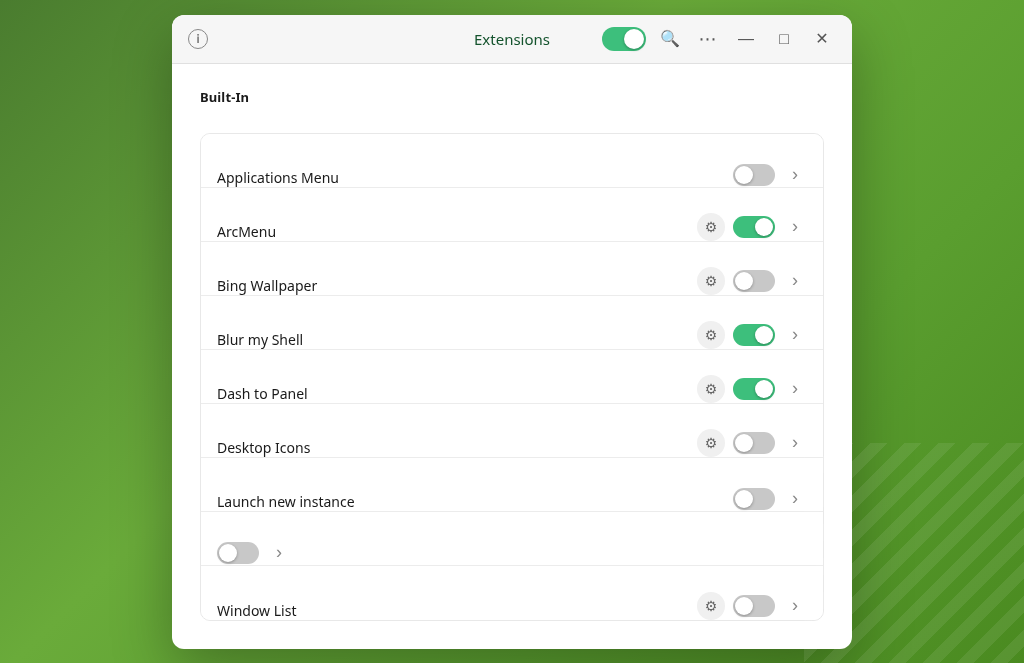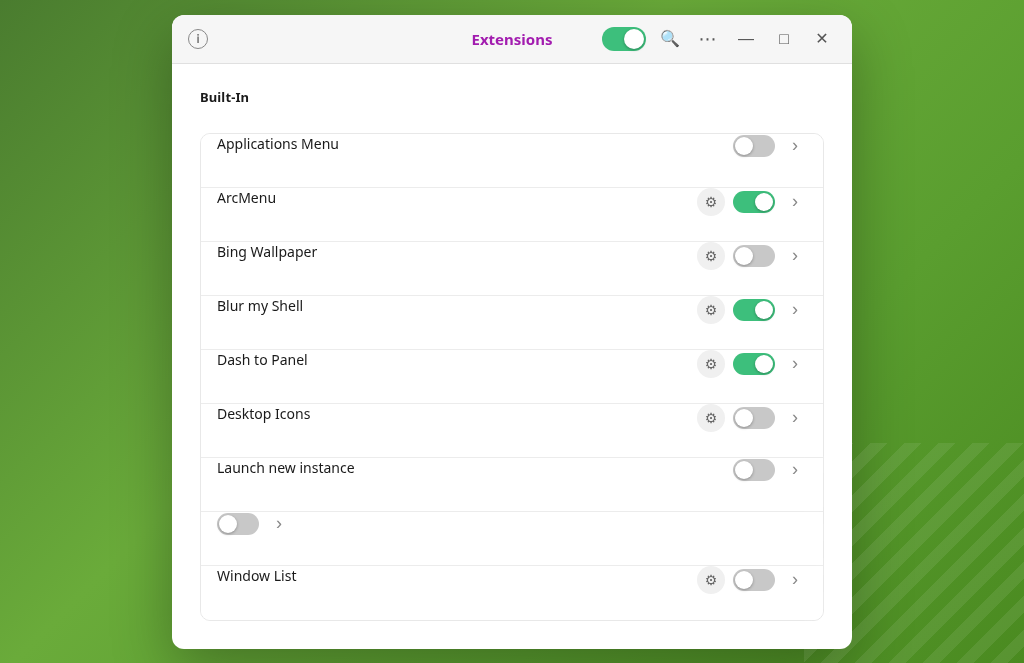--- a/index.html
+++ b/index.html
@@ -71,22 +71,22 @@
       align-items: center;
       justify-content: center;
       color: #888;
       font-size: 12px;
       font-weight: bold;
       cursor: pointer;
     }
 
     .titlebar-center {
       font-size: 15px;
-      font-weight: 700;
-      color: #a21caf;
+      font-weight: 400;
+      color: #14532d;
       position: absolute;
       left: 50%;
       transform: translateX(-50%);
     }
 
     .titlebar-right {
       display: flex;
       align-items: center;
       gap: 10px;
       margin-left: auto;
@@ -155,21 +155,21 @@
 
     .extensions-list {
       background: #f9f9f9;
       border-radius: 10px;
       border: 1px solid #e8e8e8;
       overflow: hidden;
     }
 
     .ext-row {
       display: flex;
-      align-items: flex-start;
+      align-items: flex-end;
       padding: 0 16px;
       height: 54px;
       border-bottom: 1px solid #ececec;
       gap: 0;
       background: white;
     }
 
     .ext-row:last-child {
       border-bottom: none;
     }

